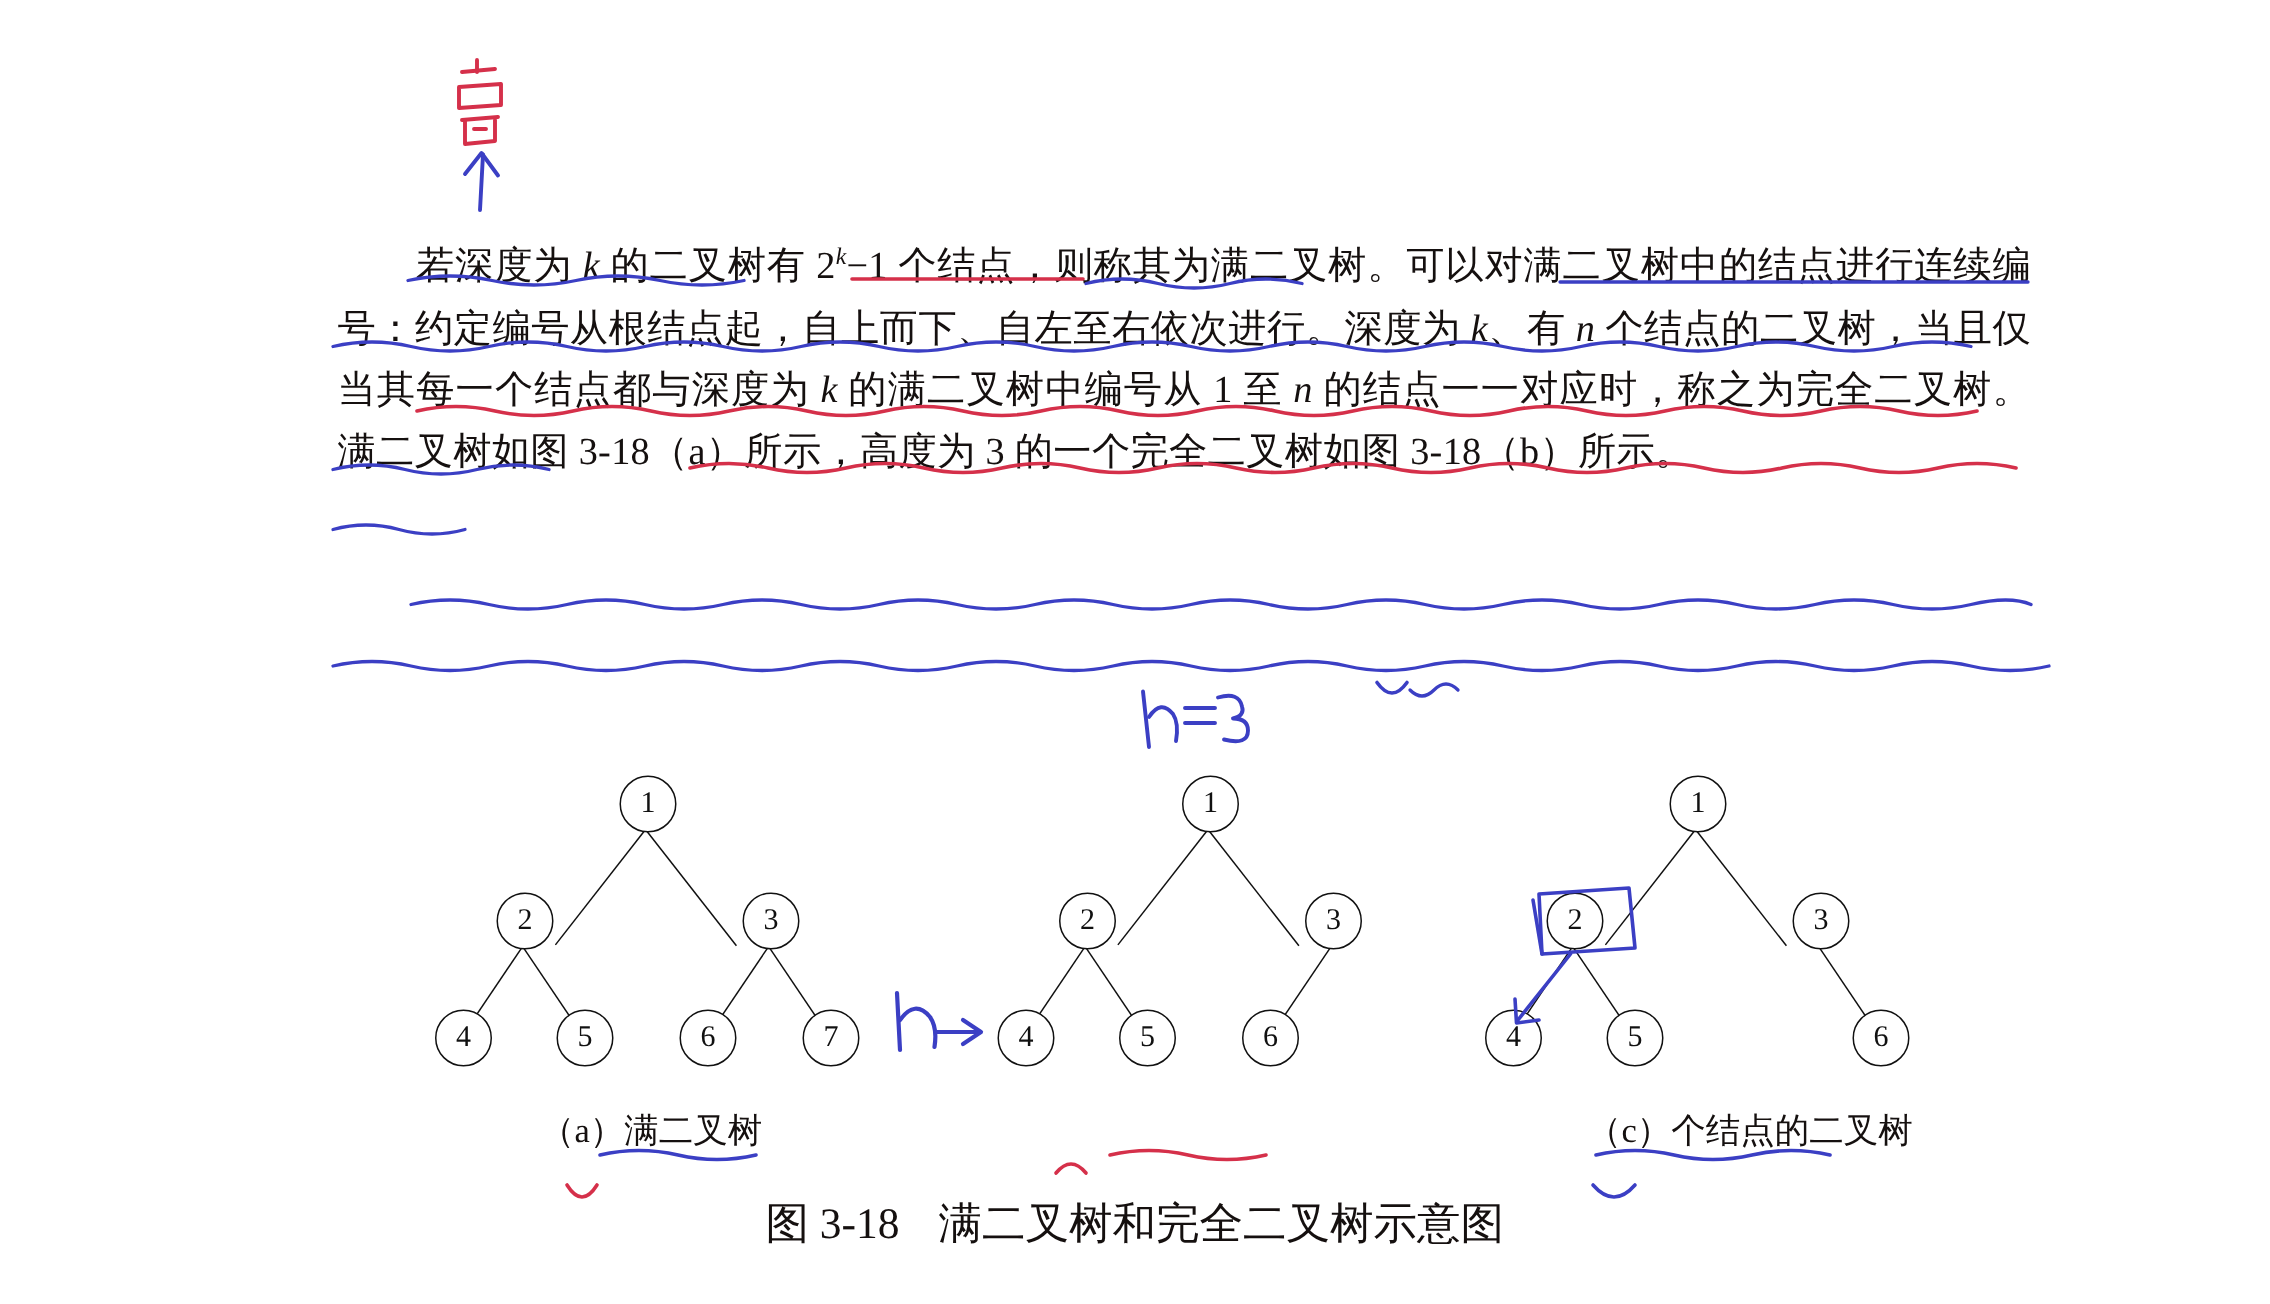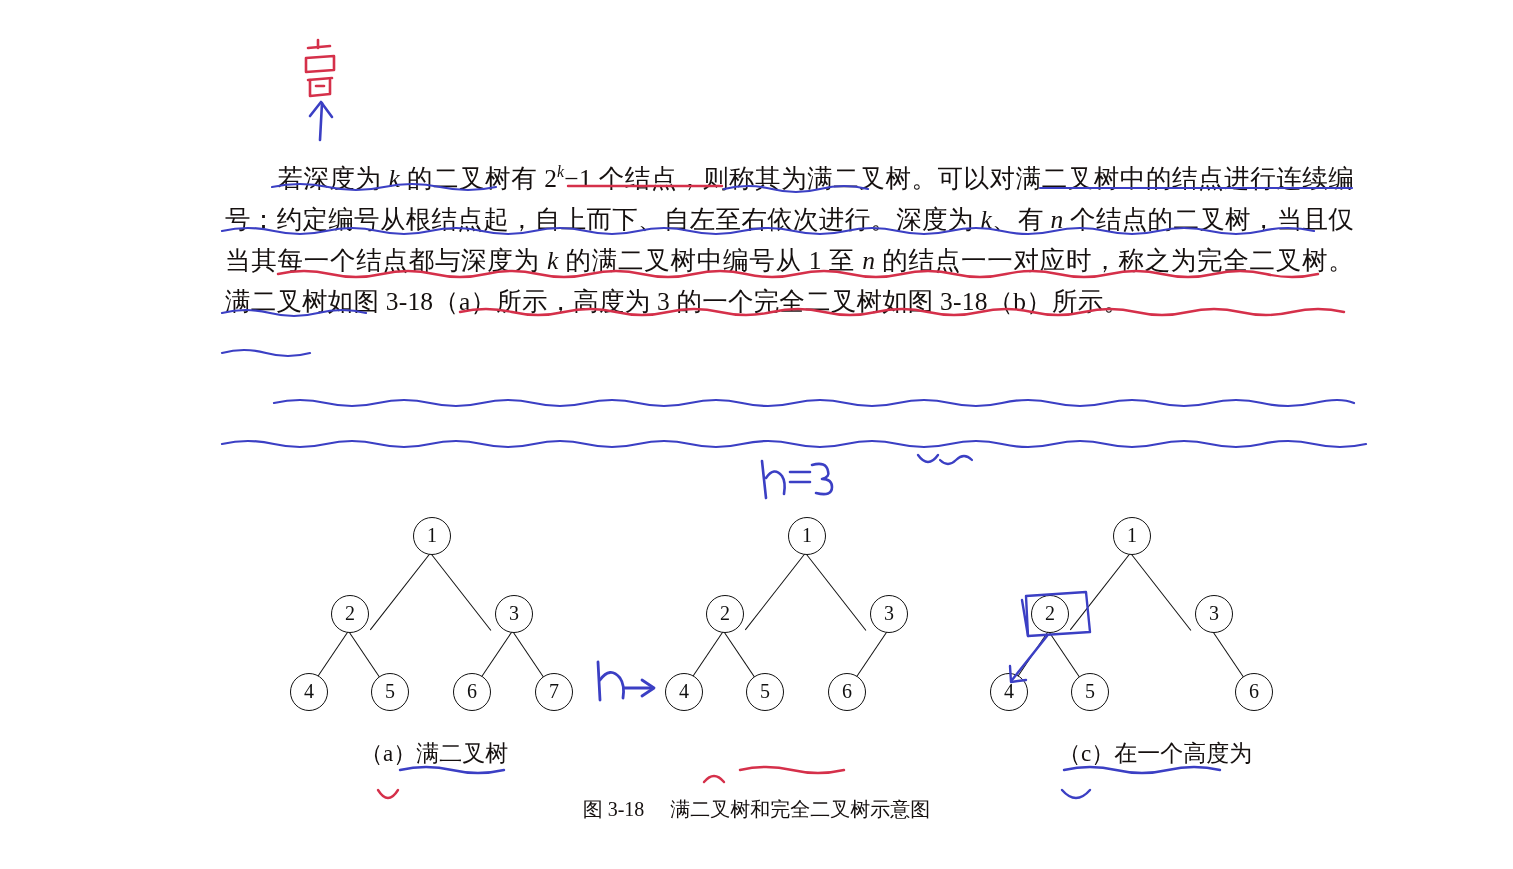--- a/index.html
+++ b/index.html
@@ -90,21 +90,21 @@
     font-size: 23px;
     color: #15100f;
     white-space: nowrap;
   }
   .caption-main {
     position: absolute;
     top: 296px;
     left: 0;
     width: 1513px;
     text-align: center;
-    font-size: 20px;
+    font-size: 29px;
     color: #15100f;
   }
   .caption-main .gap { display: inline-block; width: 26px; }
 
   
   .annot {
     position: absolute;
     left: 0; top: 0;
     width: 1513px;
     height: 869px;
@@ -167,21 +167,21 @@
       <div class="edge" style="left:139px; top:131px; width:72px; transform:rotate(56deg);"></div>
       <div class="edge" style="left:303px; top:131px; width:72px; transform:rotate(56deg);"></div>
 
       <div class="node" style="left:203px; top:17px;">1</div>
       <div class="node" style="left:121px; top:95px;">2</div>
       <div class="node" style="left:285px; top:95px;">3</div>
       <div class="node" style="left:80px;  top:173px;">4</div>
       <div class="node" style="left:161px; top:173px;">5</div>
       <div class="node" style="left:325px; top:173px;">6</div>
 
-      <div class="caption-sub" style="left:148px;">（c）在一个高度为</div>
+      <div class="caption-sub" style="left:148px;">（c）个结点的二叉树</div>
     </div>
 
     <div class="caption-main">
       <span>图 3-18</span><span class="gap"></span><span>满二叉树和完全二叉树示意图</span>
     </div>
   </div>
 
   <svg class="annot" viewBox="0 0 1513 869" xmlns="http://www.w3.org/2000/svg">
     <g fill="none" stroke-linecap="round" stroke-linejoin="round">
 

